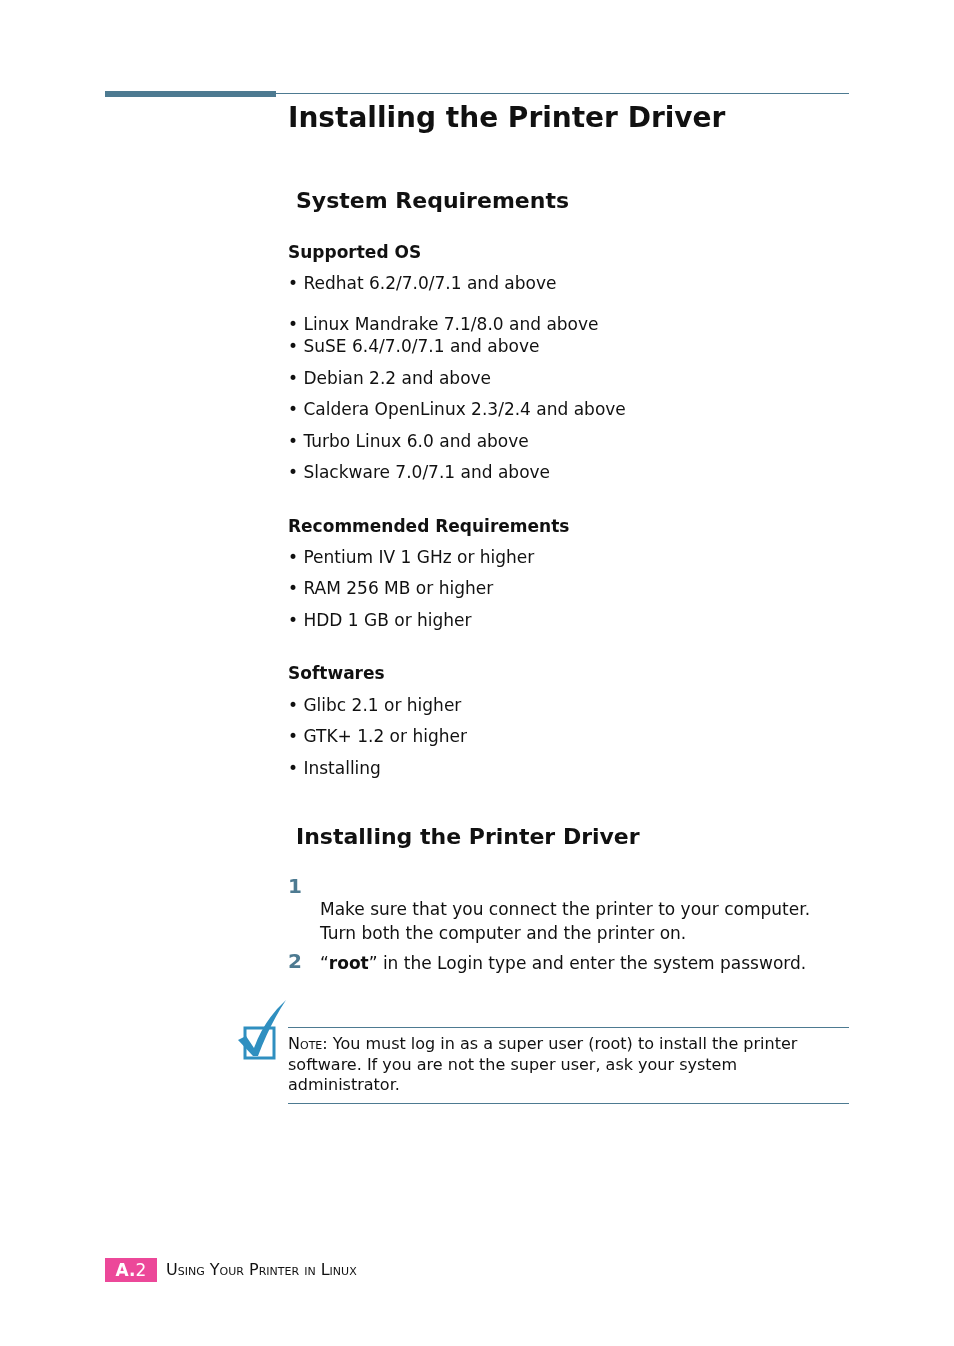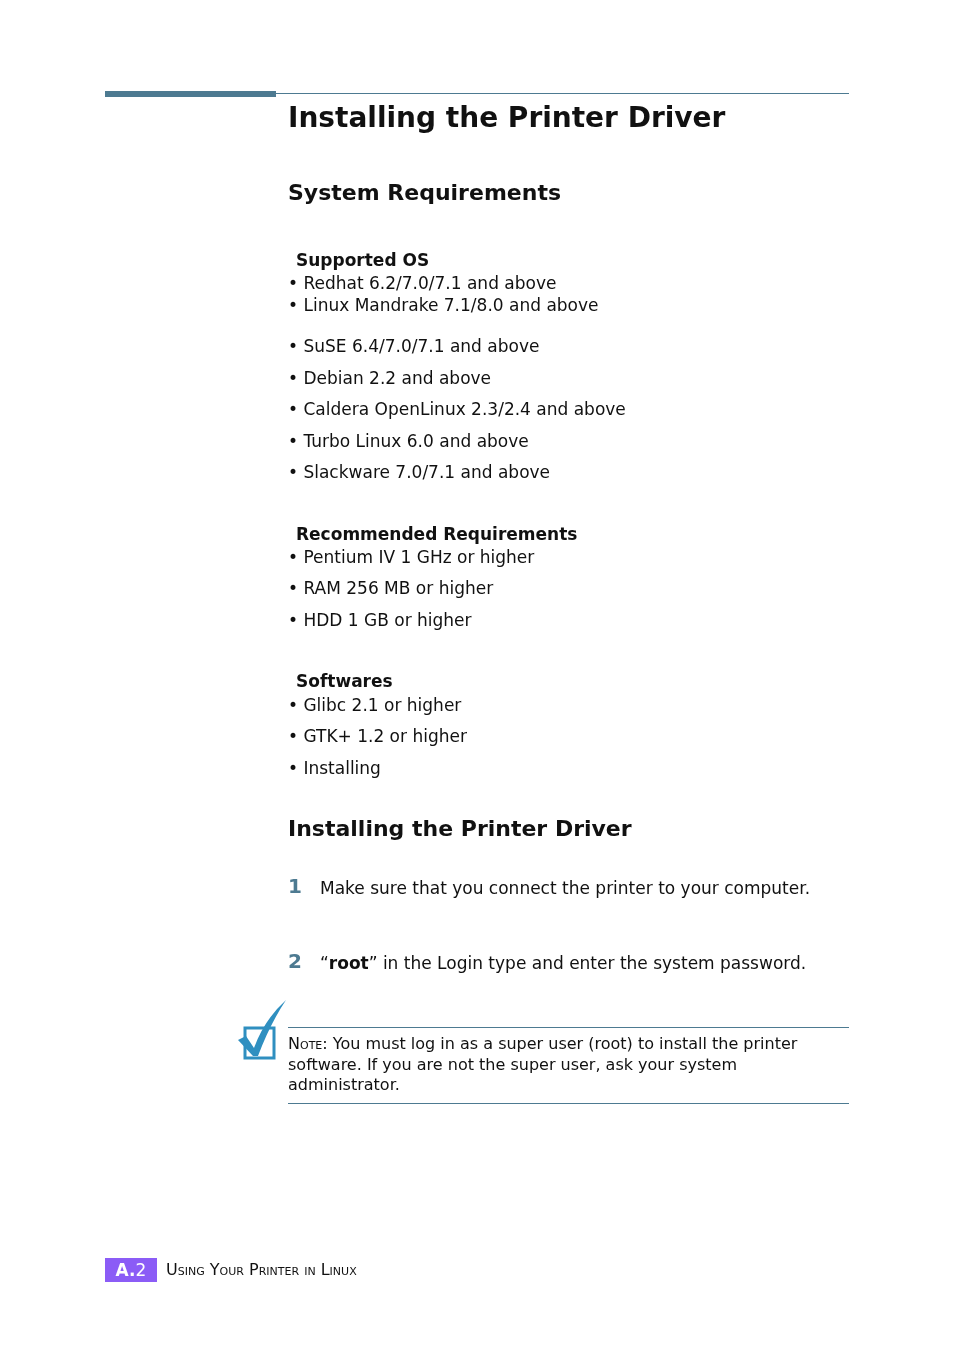--- a/index.html
+++ b/index.html
@@ -1,68 +1,69 @@
 <!DOCTYPE html>
 <html><head>
 <meta charset="utf-8">
 <style>
   html, body { margin:0; padding:0; background:#fff; }
   body { width:954px; height:1346px; position:relative; font-family:"DejaVu Sans", sans-serif; color:#111; overflow:hidden; }
   .top-rule-thick { position:absolute; left:105px; top:91px; width:171px; height:6px; background:#4d7a91; }
   .top-rule-thin { position:absolute; left:276px; top:93px; width:573px; height:1px; background:#4d7a91; }
   .content { position:absolute; left:288px; top:0; width:562px; }
   h1 { position:absolute; top:101px; left:0; margin:0; font-size:28px; font-weight:bold; white-space:nowrap; }
-  h2 { position:absolute; left:0; margin:0; font-size:22px; font-weight:bold; white-space:nowrap; }
-  h3 { position:absolute; left:0; margin:8px; font-size:17px; font-weight:bold; white-space:nowrap; }
+  h2 { position:absolute; left:0; margin:8px; font-size:22px; font-weight:bold; white-space:nowrap; }
+  h3 { position:absolute; left:0; margin:0; font-size:17px; font-weight:bold; white-space:nowrap; }
   .bullet { position:absolute; left:0; font-size:17px; white-space:nowrap; }
   .step-num { position:absolute; left:0; font-size:20px; font-weight:bold; color:#4d7a91; }
   .step-text { position:absolute; left:32px; font-size:17px; line-height:24px; width:540px; }
   .note-rule { position:absolute; left:0; width:561px; height:1px; background:#4d7a91; }
   .note-text { position:absolute; left:0; top:1034px; width:562px; font-size:16px; line-height:20.5px; }
   .note-label { font-weight:normal; font-variant:small-caps; }
   .check { position:absolute; left:236px; top:998px; }
-  .footer-badge { position:absolute; left:105px; top:1258px; width:52px; height:24px; background:#8b5cf6; color:#fff; font-size:17px; line-height:24px; text-align:center; }
+  .footer-badge { position:absolute; left:105px; top:1258px; width:52px; height:24px; background:#ec4899; color:#fff; font-size:17px; line-height:24px; text-align:center; }
   .footer-badge b { font-weight:bold; }
   .footer-text { position:absolute; left:166px; top:1260px; font-size:16px; font-variant:small-caps; white-space:nowrap; }
 </style>
 </head>
 <body>
 
 <div class="top-rule-thick"></div>
 <div class="top-rule-thin"></div>
 
 <div class="content">
   <h1>Installing the Printer Driver</h1>
 
   <h2 style="top:180px">System Requirements</h2>
 
   <h3 style="top:242px">Supported OS</h3>
   <div class="bullet" style="top:273px">• Redhat 6.2/7.0/7.1 and above</div>
-  <div class="bullet" style="top:295px">• Linux Mandrake 7.1/8.0 and above</div>
+  <div class="bullet" style="top:314px">• Linux Mandrake 7.1/8.0 and above</div>
   <div class="bullet" style="top:336px">• SuSE 6.4/7.0/7.1 and above</div>
   <div class="bullet" style="top:368px">• Debian 2.2 and above</div>
   <div class="bullet" style="top:399px">• Caldera OpenLinux 2.3/2.4 and above</div>
   <div class="bullet" style="top:431px">• Turbo Linux 6.0 and above</div>
   <div class="bullet" style="top:462px">• Slackware 7.0/7.1 and above</div>
 
   <h3 style="top:516px">Recommended Requirements</h3>
   <div class="bullet" style="top:547px">• Pentium IV 1 GHz or higher</div>
   <div class="bullet" style="top:578px">• RAM 256 MB or higher</div>
   <div class="bullet" style="top:610px">• HDD 1 GB or higher</div>
 
   <h3 style="top:663px">Softwares</h3>
   <div class="bullet" style="top:695px">• Glibc 2.1 or higher</div>
   <div class="bullet" style="top:726px">• GTK+ 1.2 or higher</div>
   <div class="bullet" style="top:758px">• Installing</div>
 
   <h2 style="top:816px">Installing the Printer Driver</h2>
 
   <div class="step-num" style="top:874px">1</div>
-  <div class="step-text" style="top:876px">
+  <div class="step-text" style="top:897px">
     <div>Make sure that you connect the printer to your computer.</div>
+    <div>Turn both the computer and the printer on.</div>
   </div>
 
   <div class="step-num" style="top:949px">2</div>
   <div class="step-text" style="top:951px">
     <div><span>“</span><b>root</b><span>” in the Login type and enter the system password.</span></div>
   </div>
 
   <div class="note-rule" style="top:1027px"></div>
   <div class="note-text"><span class="note-label">Note</span><span>: You must log in as a super user (root) to install the printer software. If you are not the super user, ask your system administrator.</span></div>
   <div class="note-rule" style="top:1103px"></div>

